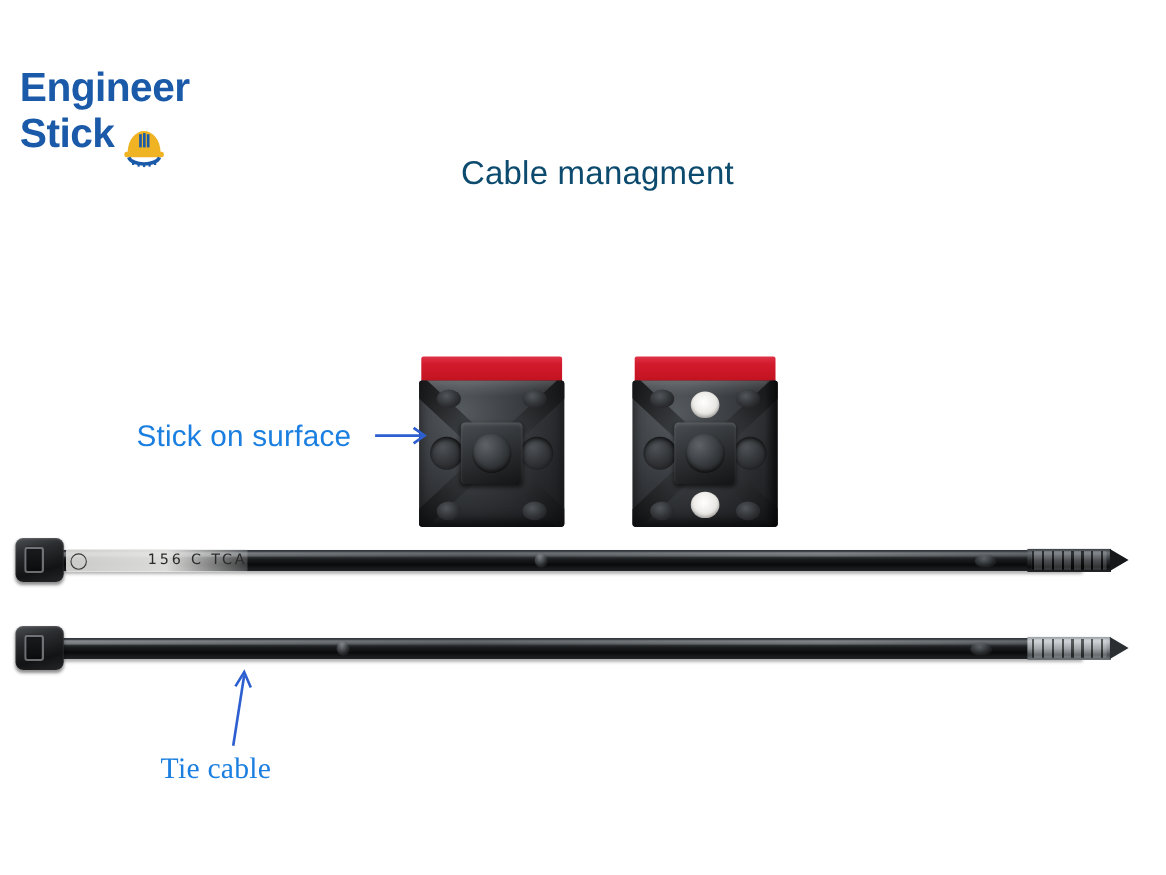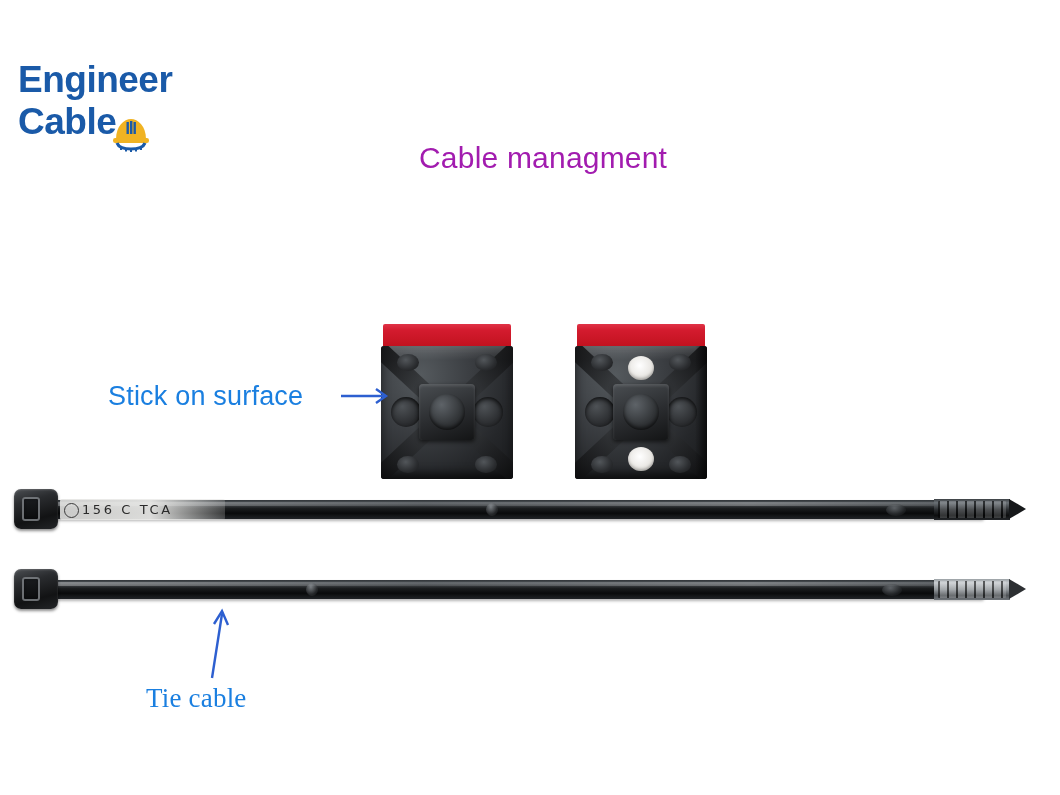--- a/index.html
+++ b/index.html
@@ -46,34 +46,34 @@
     width: 42px;
     height: 38px;
   }
 
   
   #headline {
     position: absolute;
     left: 419px;
     top: 98px;
     font-size: 30px;
-    color: #a21caf;
+    color: #0c4a6e;
     white-space: nowrap;
     letter-spacing: 0.2px;
   }
 
   
   .callout {
     position: absolute;
     font-size: 27px;
     color: #1a7fe0;
     white-space: nowrap;
     letter-spacing: 0.2px;
   }
-  #label-stick { left: 108px; top: 338px; }
+  #label-stick { left: 124px; top: 338px; }
   #label-tie   { left: 146px; top: 640px; font-family: Liberation Serif, serif; }
 
   #arrow-stick {
     position: absolute;
     left: 340px;
     top: 340px;
     width: 52px;
     height: 26px;
   }
   #arrow-tie {
@@ -268,20 +268,21 @@
     border-radius: 2px;
     z-index: 4;
     color: #2a2a2a;
     font-size: 13px;
     letter-spacing: 2.6px;
     line-height: 21px;
     padding-left: 22px;
     box-sizing: border-box;
     white-space: nowrap;
     font-family: "DejaVu Sans", sans-serif;
+    text-align: right;
   }
   .tie-print-ring {
     position: absolute;
     left: 4px;
     top: 4px;
     width: 13px;
     height: 13px;
     border-radius: 50%;
     border: 1.5px solid #3a3a3a;
   }
@@ -342,21 +343,21 @@
   }
   .tie-tip.pale { border-left-color: #2c2f32; }
 </style>
 </head>
 <body>
 
 <div id="stage">
 
   <div id="logo">
     <div id="logo-line1">Engineer</div>
-    <div id="logo-line2">Cable</div>
+    <div id="logo-line2">Stick</div>
     <svg id="hardhat" viewBox="0 0 42 38">
 
       <path d="M6 25 C6 12, 14 5, 21 5 C28 5, 36 12, 36 25 Z" fill="#f0b323"></path>
 
       <rect x="16.5" y="8" width="2.4" height="12" fill="#1a5aa8"></rect>
       <rect x="20.0" y="7" width="2.4" height="13" fill="#1a5aa8"></rect>
       <rect x="23.5" y="8" width="2.4" height="12" fill="#1a5aa8"></rect>
 
       <rect x="3" y="24" width="36" height="5" rx="2.2" fill="#f0b323"></rect>
 

